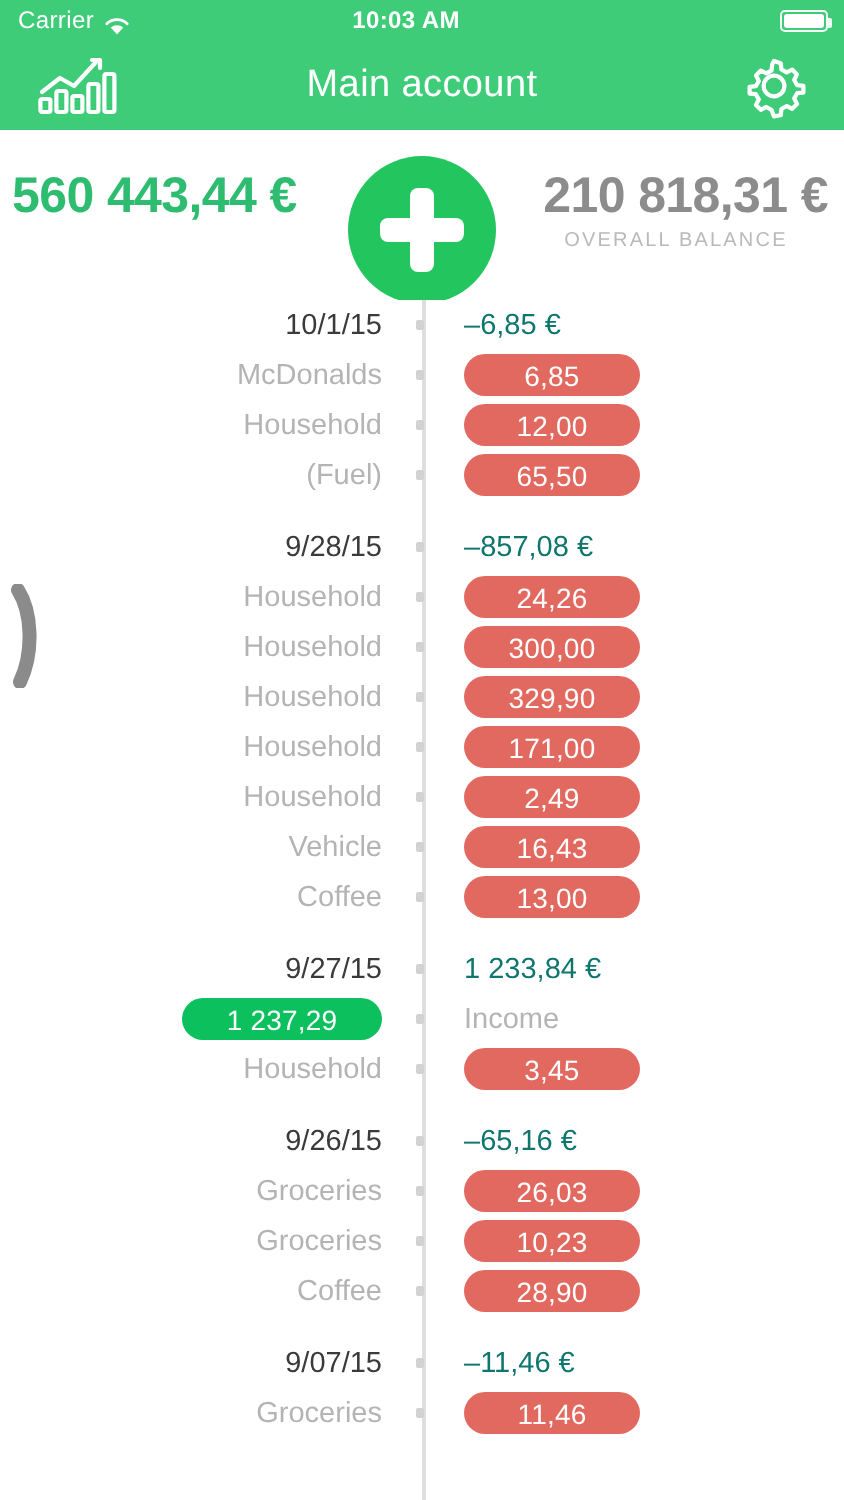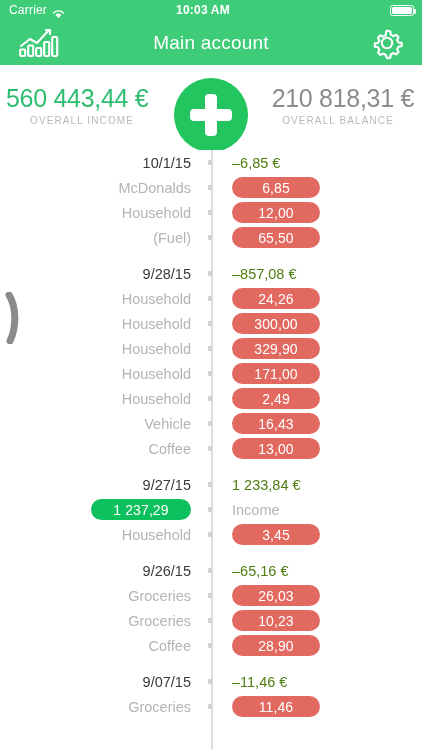--- a/index.html
+++ b/index.html
@@ -41,21 +41,21 @@
   .nav-left{ position:absolute; left:16px; top:6px; width:46px; height:34px;
              display:flex; align-items:center; justify-content:center; }
   .nav-right{ position:absolute; right:14px; top:5px; width:42px; height:36px;
               display:flex; align-items:center; justify-content:center; }
 
   
   .summary{ position:absolute; top:65px; left:0; width:422px; height:84px; background:#fff; }
   .sum-col{ position:absolute; top:18px; width:180px; }
   .sum-col.left{ left:2px; text-align:left; padding-left:4px; }
   .sum-col.right{ right:2px; text-align:right; padding-right:6px; }
-  .sum-value{ font-size:25px; font-weight:400; letter-spacing:-.3px; line-height:30px; white-space:nowrap; }
+  .sum-value{ font-size:25px; font-weight:700; letter-spacing:-.3px; line-height:30px; white-space:nowrap; }
   .sum-value.income{ color:#2EBD70; }
   .sum-value.balance{ color:#8C8C8C; }
   .sum-label{ font-size:10px; color:#b9b9b9; letter-spacing:1.1px; margin-top:2px; }
   .sum-col.left .sum-label{ text-align:center; padding-right:24px; }
   .sum-col.right .sum-label{ text-align:center; padding-left:22px; }
 
   .addbtn{
     position:absolute; left:50%; transform:translateX(-50%); top:78px;
     width:74px; height:74px; border-radius:50%;
     background:#22C55E; border:none; cursor:pointer;
@@ -81,21 +81,21 @@
   .row.gap{ margin-top:11px; }
   .dot{ position:absolute; left:208px; top:10px; width:4px; height:5px;
         background:#d2d2d2; border-radius:1px; }
 
   .cell-left{ position:absolute; left:0; top:0; width:201px; height:25px;
               display:flex; align-items:center; justify-content:flex-end; padding-right:10px; }
   .cell-right{ position:absolute; left:221px; top:0; width:201px; height:25px;
                display:flex; align-items:center; justify-content:flex-start; padding-left:11px; }
 
   .date{ font-size:14.5px; color:#3a3a3a; letter-spacing:0; white-space:nowrap; }
-  .total{ font-size:14.5px; color:#4d7c0f; letter-spacing:0; white-space:nowrap; }
+  .total{ font-size:14.5px; color:#0f766e; letter-spacing:0; white-space:nowrap; }
   .cat{ font-size:14.5px; color:#b4b4b4; white-space:nowrap; }
 
   .pill{
     display:inline-flex; align-items:center; justify-content:center;
     min-width:88px; height:21px; border-radius:11px;
     font-size:14px; color:#fff; letter-spacing:.1px; white-space:nowrap;
     padding:0 12px;
   }
   .pill.expense{ background:#E2695F; }
   .pill.income{ background:#0DC05E; min-width:100px; }
@@ -149,21 +149,20 @@
           <path d="M18 5.5 l3.4 1.1 0.3 3.1 2.6 1.5 2.8-1.4 2.4 2.4 -1.4 2.8 1.5 2.6 3.1 0.3 0 3.4 -3.1 0.3 -1.5 2.6 1.4 2.8 -2.4 2.4 -2.8-1.4 -2.6 1.5 -0.3 3.1 -3.4 0.6 -1.2-3.2 -2.6-1.5 -2.8 1.4 -2.4-2.4 1.4-2.8 -1.5-2.6 -3.1-0.3 0-3.4 3.1-0.3 1.5-2.6 -1.4-2.8 2.4-2.4 2.8 1.4 2.6-1.5 0.3-3.1 z"></path>
           <circle cx="18" cy="18" r="5.2"></circle>
         </g>
       </svg>
     </div>
   </div>
 
   <div class="summary">
     <div class="sum-col left">
       <div class="sum-value income">560 443,44 €</div>
-      <div class="sum-label">OVERALL INCOME</div>
     </div>
     <div class="sum-col right">
       <div class="sum-value balance">210 818,31 €</div>
       <div class="sum-label">OVERALL BALANCE</div>
     </div>
   </div>
   <button class="addbtn">
     <span class="plus"></span>
   </button>
 

